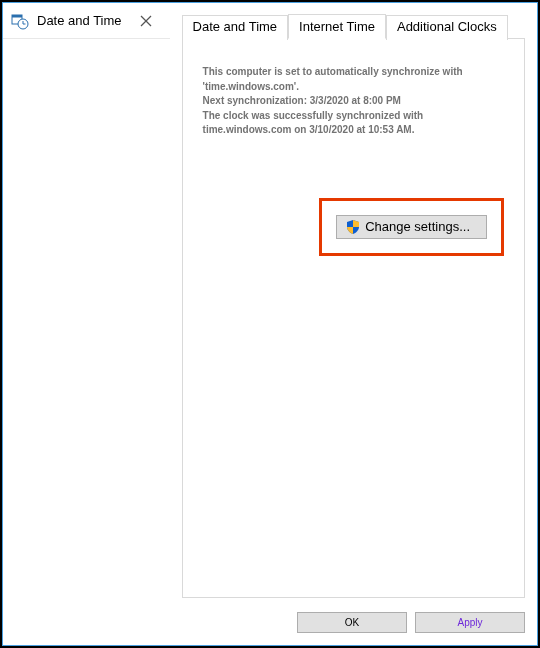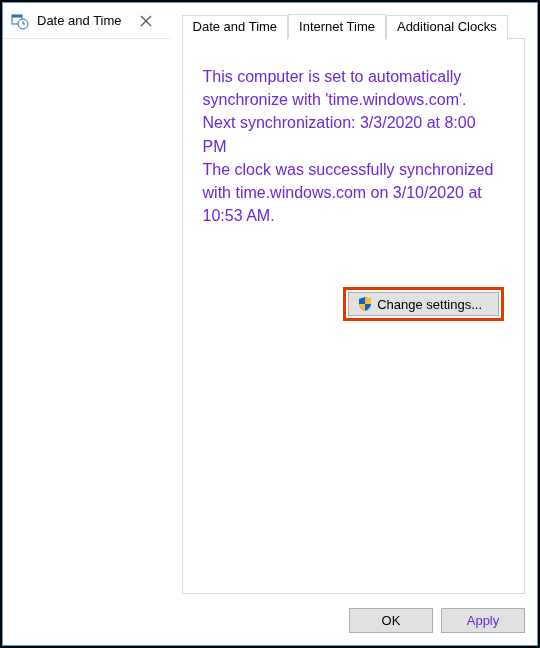--- a/index.html
+++ b/index.html
@@ -100,31 +100,32 @@
       border: 1px solid #d9d9d9;
       flex: 1;
       padding: 26px 20px 20px 20px;
       background: #fff;
       position: relative;
       z-index: 1;
       display: flex;
       flex-direction: column;
     }
     .info-text {
-      font-size: 16px;
-      color: #6d28d9;
+      font-size: 10px;
+      color: #737373;
       line-height: 1.45;
+      font-weight: bold;
     }
     .info-text + .info-text { }
     .highlight-box {
       border: 3px solid #e53900;
       display: inline-block;
       margin-top: 60px;
       align-self: flex-end;
-      padding: 2px;
+      padding: 14px;
       margin-left: 16px;
     }
     .change-btn {
       display: flex;
       align-items: center;
       gap: 4px;
       background: #e1e1e1;
       border: 1px solid #adadad;
       padding: 3px 16px 3px 8px;
       font-size: 13px;
@@ -135,22 +136,22 @@
     .button-row {
       display: flex;
       justify-content: flex-end;
       gap: 8px;
       padding-top: 14px;
     }
     .std-btn {
       background: #e1e1e1;
       border: 1px solid #adadad;
       padding: 4px 0;
-      width: 84px;
-      font-size: 13px;
+      width: 110px;
+      font-size: 10px;
       font-family: inherit;
       cursor: pointer;
       text-align: center;
     }
     .std-btn.disabled {
       color: #6d28d9;
     }
     .shield-icon { width: 16px; height: 16px; }
   </style>
 </head>

